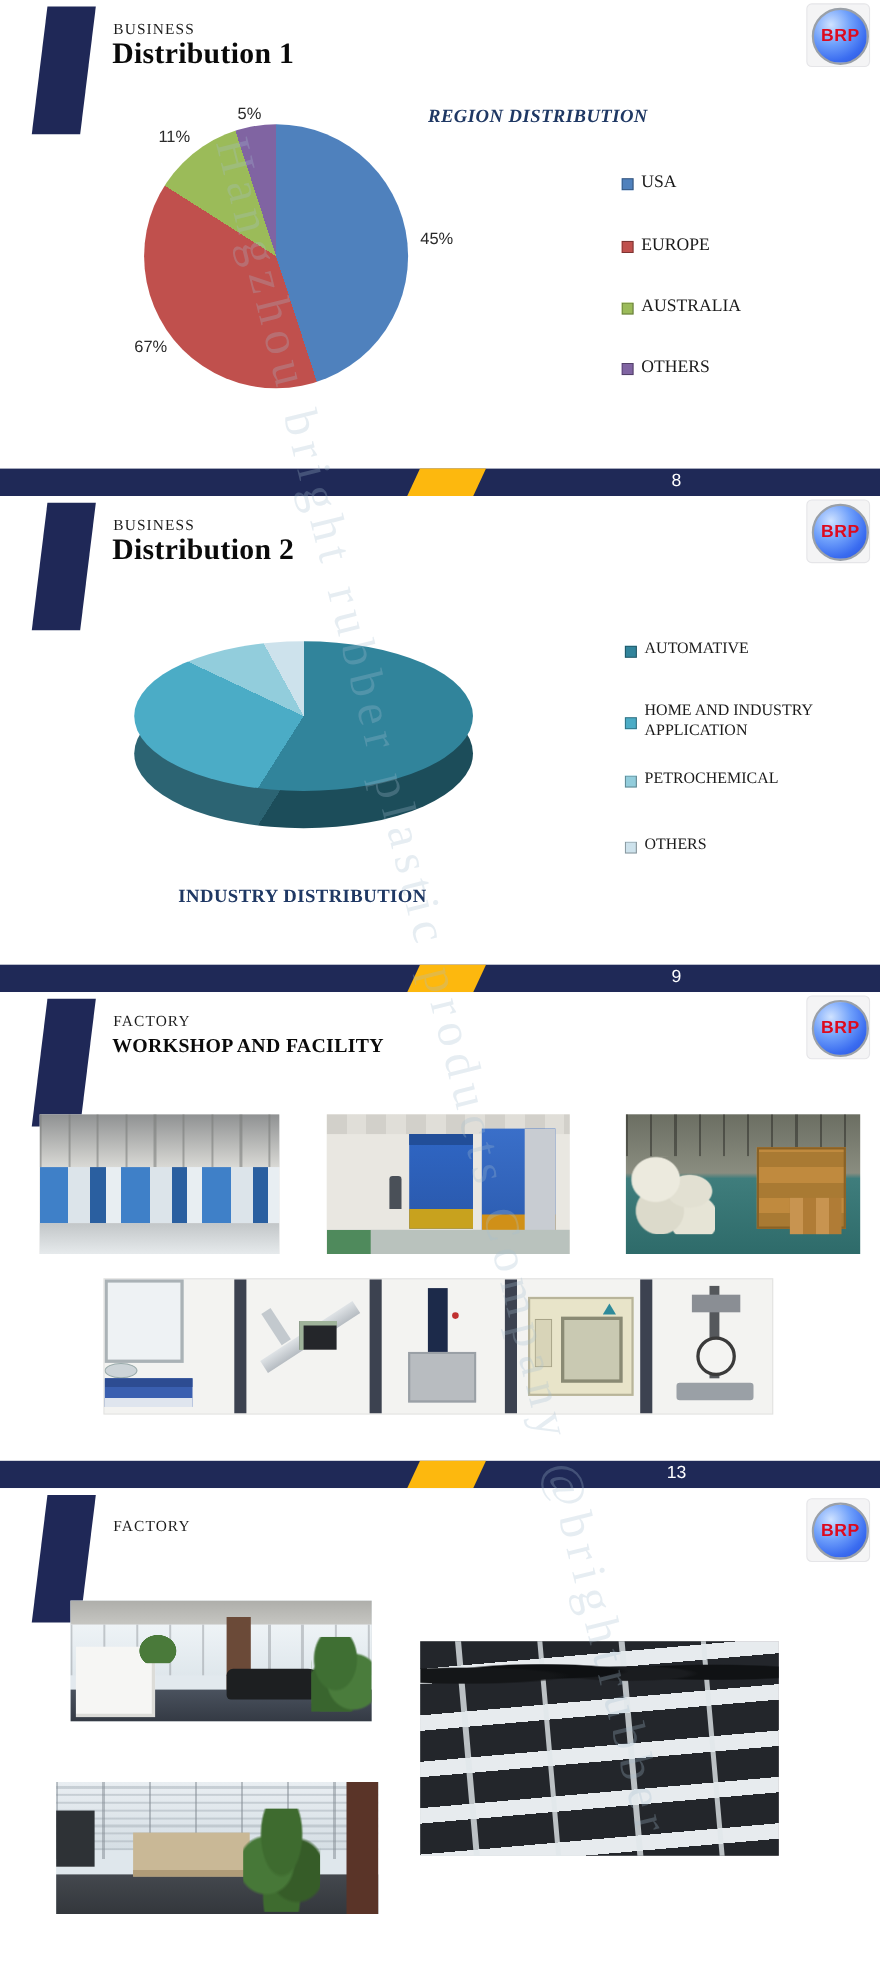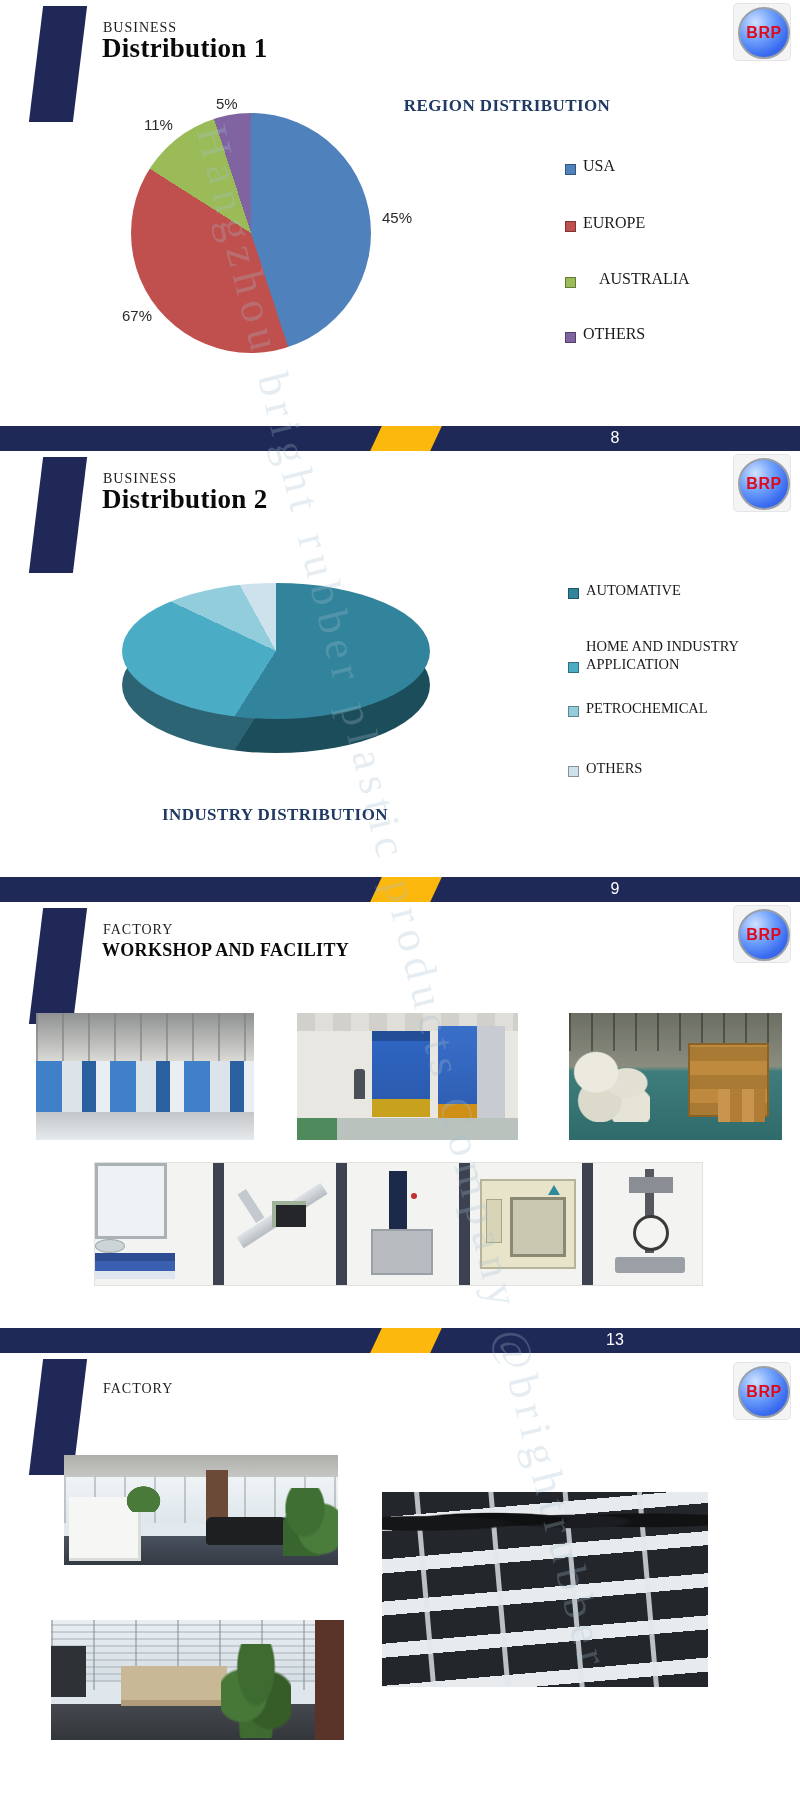--- a/index.html
+++ b/index.html
@@ -27,21 +27,21 @@
   .bar .gold{position:absolute;left:376px;top:0;width:60px;height:25px;background:#fdb80e;
              transform:skewX(-25deg);}
   .pagenum{position:absolute;left:595px;top:3px;width:40px;text-align:center;color:#ffffff;
            font-family:"Liberation Sans", sans-serif;font-size:16px;}
 
   
   .ctitle{position:absolute;font-size:17px;font-weight:bold;color:#1f3864;text-align:center;
           letter-spacing:0.4px;}
   .plabel{position:absolute;font-family:"Liberation Sans", sans-serif;font-size:15px;color:#2a2a2a;}
   .plabel.serif{font-family:"Liberation Serif", serif;font-size:16px;}
-  .lg-item{position:absolute;display:flex;align-items:flex-end;font-size:16px;line-height:19px;padding-left:48px;}
+  .lg-item{position:absolute;display:flex;align-items:center;font-size:16px;line-height:19px;padding-left:48px;}
   .lg-item .sw{width:11px;height:11px;margin:4px 7px 0 0;flex:0 0 11px;
                box-shadow:inset 0 0 0 1px rgba(0,0,0,0.35);}
   .lg2 .lg-item{font-size:14.5px;width:185px;line-height:18px;}
 
   
   .pie1{position:absolute;left:131px;top:113px;width:240px;height:240px;border-radius:50%;}
 
   
   .pie3d-top{position:absolute;left:122px;top:132px;width:308px;height:136px;border-radius:50%;z-index:2;}
   .pie3d-side{position:absolute;left:122px;top:166px;width:308px;height:136px;border-radius:50%;z-index:1;}
@@ -167,38 +167,38 @@
   <div class="slide" style="top:0;">
     <div class="para"></div>
     <div class="kicker">BUSINESS</div>
     <div class="stitle">Distribution 1</div>
     <div class="logo-wrap">
       <div class="logo-circle">
         <span class="logo-text">BRP</span>
       </div>
     </div>
 
-    <div class="ctitle" style="left:357px;top:96px;width:300px;">REGION DISTRIBUTION</div>
+    <div class="ctitle" style="left:339px;top:96px;width:300px;font-style:italic;">REGION DISTRIBUTION</div>
 
     <div class="pie1" style="background: conic-gradient(rgb(79, 129, 189) 0deg, rgb(79, 129, 189) 162deg, rgb(192, 80, 77) 162deg, rgb(192, 80, 77) 302.4deg, rgb(155, 187, 89) 302.4deg, rgb(155, 187, 89) 342deg, rgb(128, 100, 162) 342deg, rgb(128, 100, 162) 360deg);"></div>
     <span class="plabel" style="left:382px;top:209px;">45%</span>
     <span class="plabel" style="left:122px;top:307px;">67%</span>
     <span class="plabel" style="left:144px;top:116px;">11%</span>
     <span class="plabel" style="left:216px;top:95px;">5%</span>
 
     <div>
       <div class="lg-item" style="left:517px;top:156px;">
         <span class="sw" style="background-color: rgb(79, 129, 189);"></span>
         <span>USA</span>
       </div>
       <div class="lg-item" style="left:517px;top:213px;">
         <span class="sw" style="background-color: rgb(192, 80, 77);"></span>
         <span>EUROPE</span>
       </div>
-      <div class="lg-item" style="left:517px;top:269px;gap:16px;">
+      <div class="lg-item" style="left:517px;top:269px;">
         <span class="sw" style="background-color: rgb(155, 187, 89);"></span>
         <span>AUSTRALIA</span>
       </div>
       <div class="lg-item" style="left:517px;top:324px;">
         <span class="sw" style="background-color: rgb(128, 100, 162);"></span>
         <span>OTHERS</span>
       </div>
     </div>
 
     <div class="bar">

